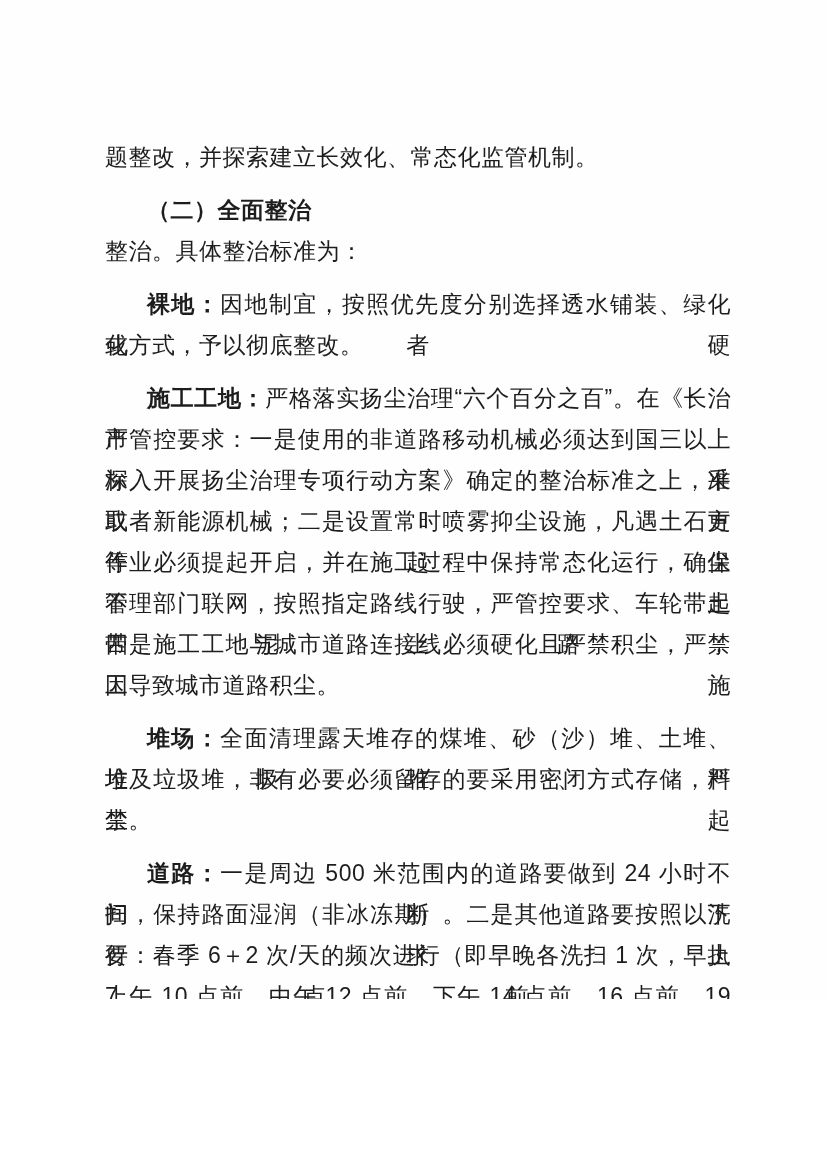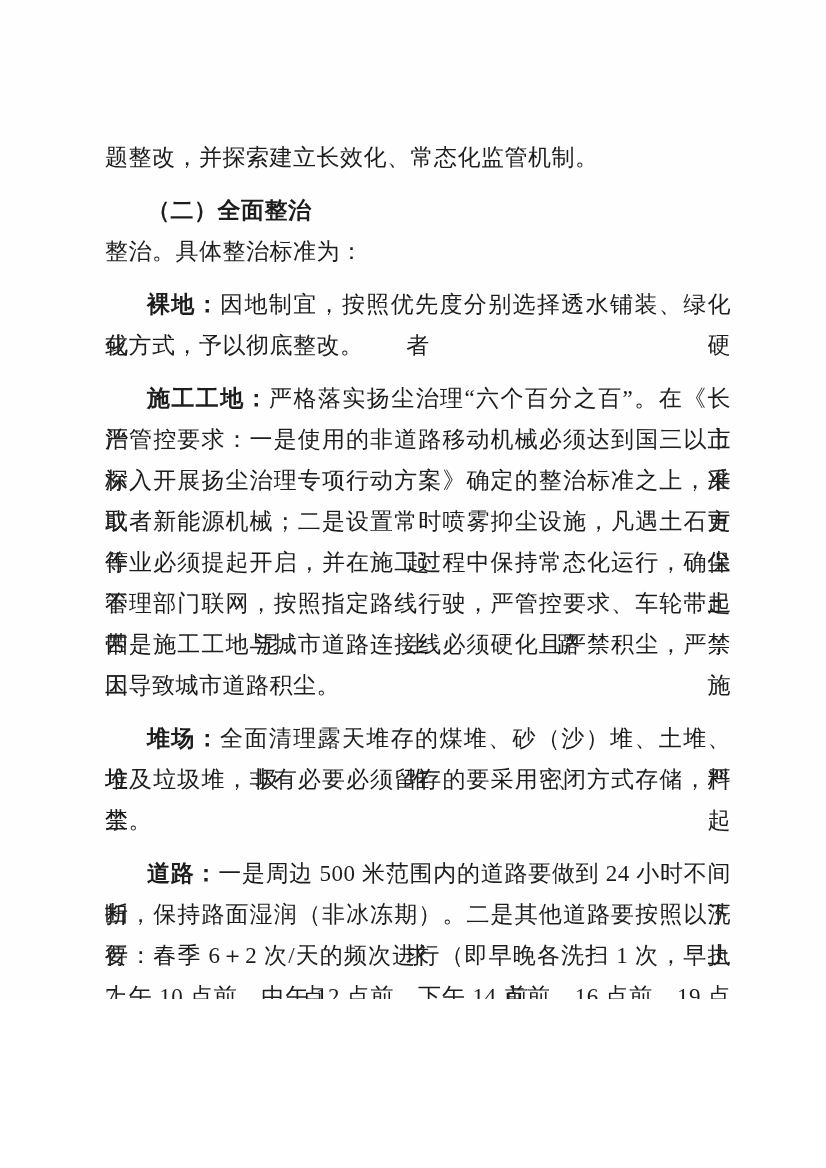--- a/index.html
+++ b/index.html
@@ -6,21 +6,21 @@
     margin: 0;
     padding: 0;
     background: #ffffff;
   }
   .page {
     position: relative;
     width: 826px;
     height: 999px;
     background: #fefefe;
     overflow: hidden;
-    font-family: Liberation Serif, serif;
+    font-family: Liberation Sans, sans-serif;
     color: #1d1d1d;
   }
   .text-block {
     position: absolute;
     top: 137px;
     left: 105px;
     width: 626px;
   }
   .line {
     font-size: 23px;

